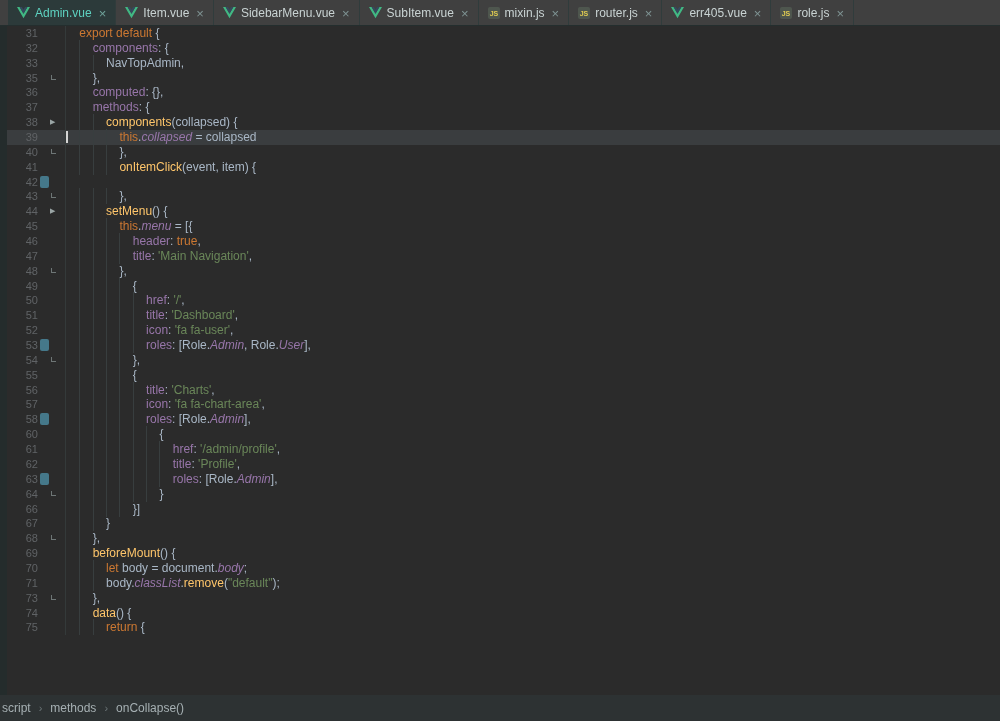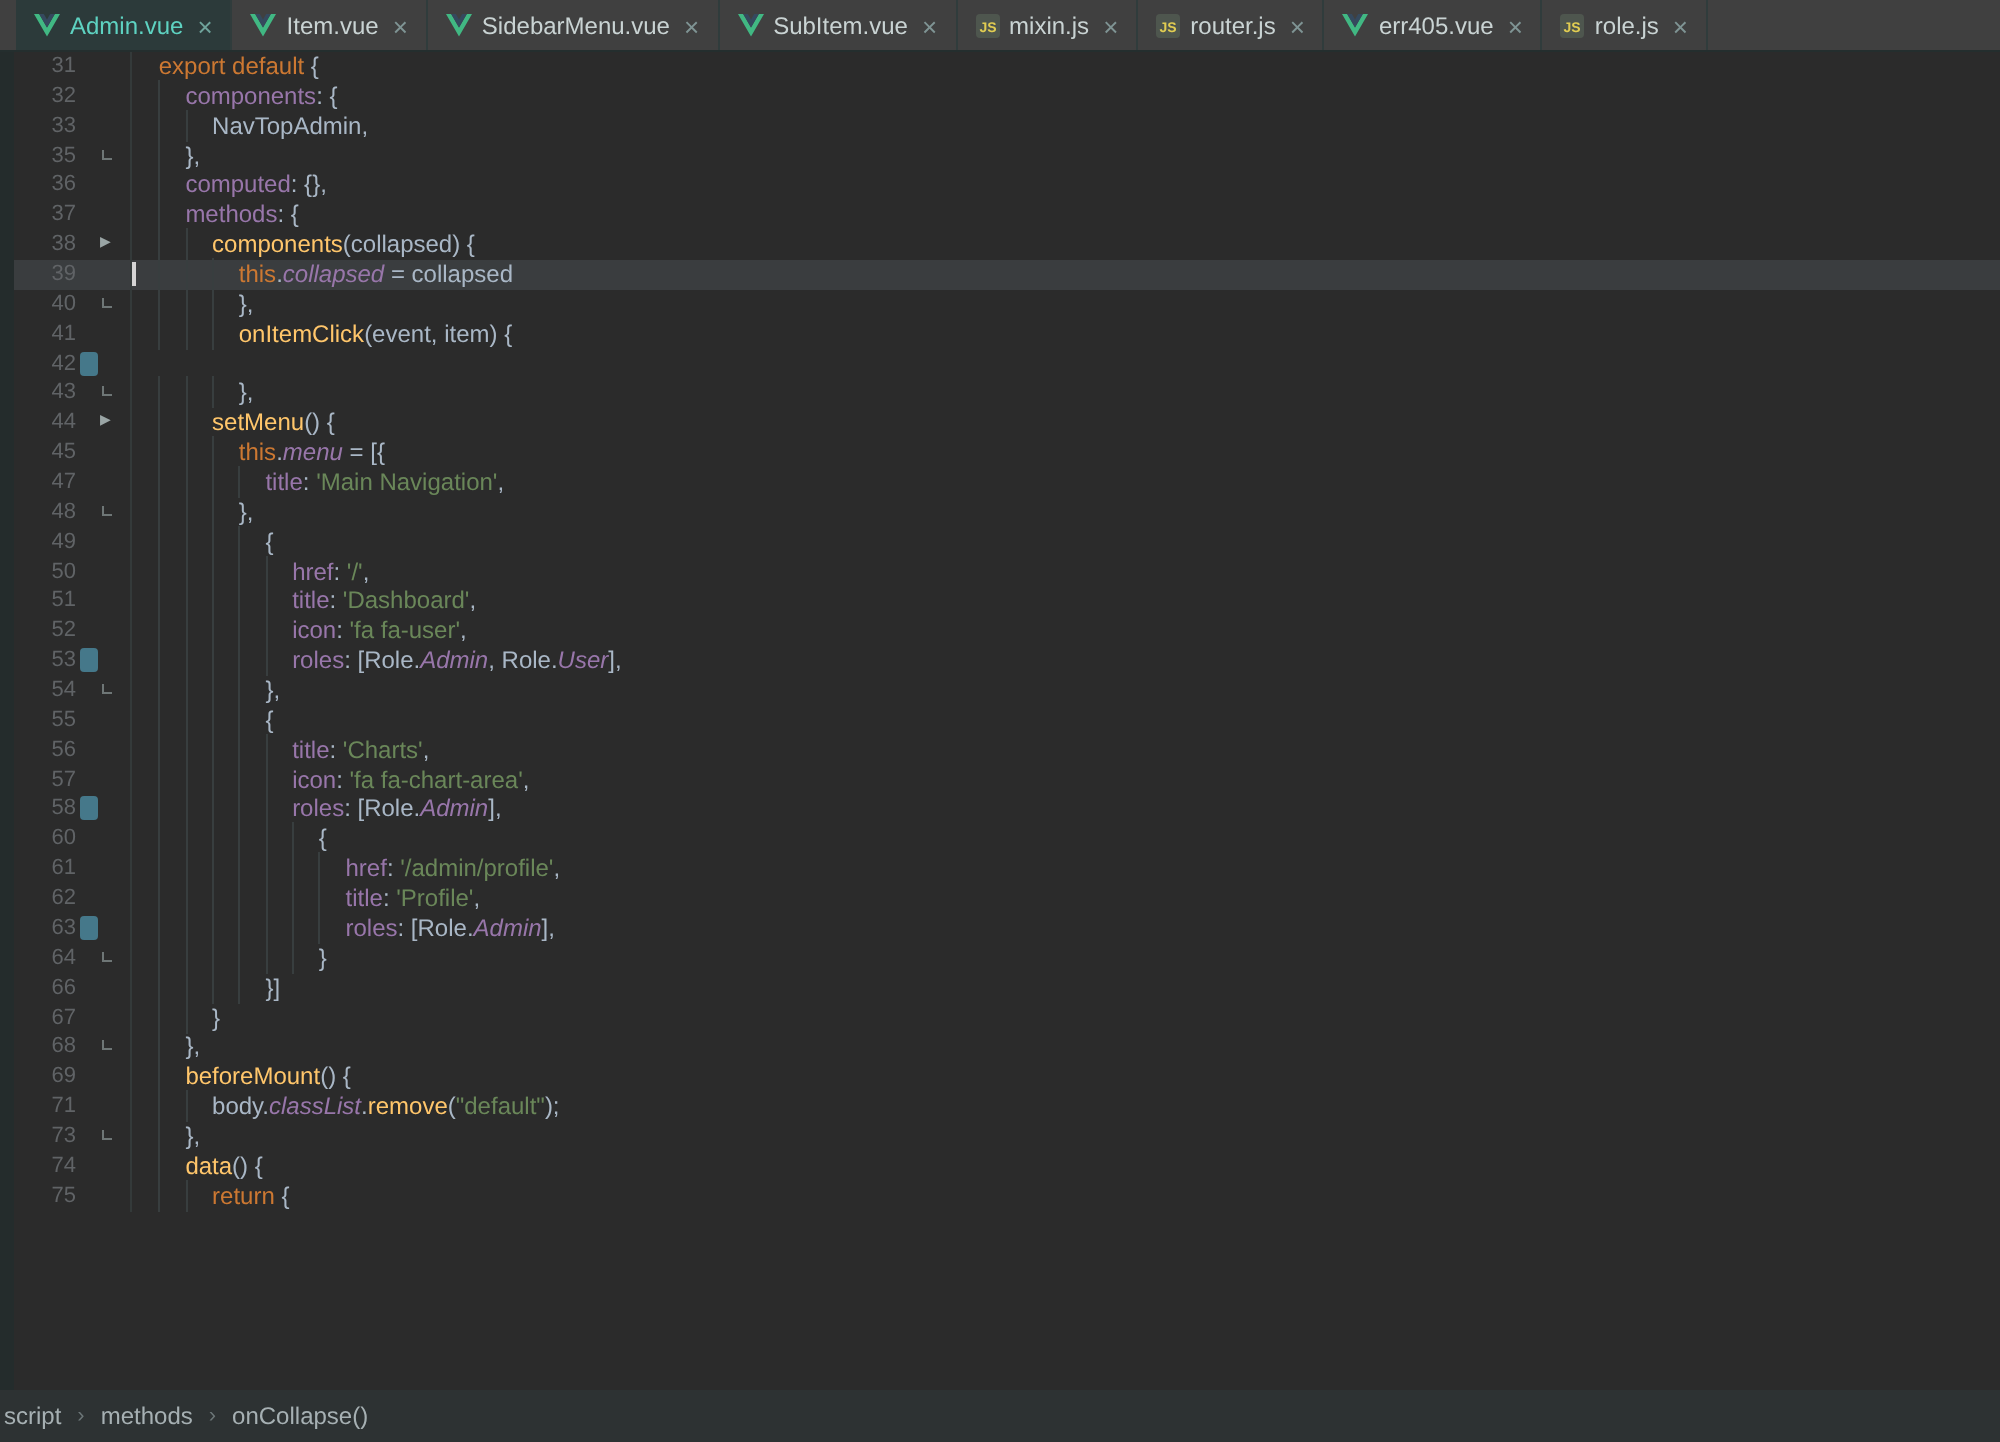--- a/index.html
+++ b/index.html
@@ -138,20 +138,21 @@
         <div class="row"><span class="num">36</span><span class="marks"></span><span class="code"><span class="tk-p">    </span><span class="tk-p ig">    </span><span class="tk-key">computed</span><span class="tk-p">: {},</span></span></div>
         <div class="row"><span class="num">37</span><span class="marks"></span><span class="code"><span class="tk-p">    </span><span class="tk-p ig">    </span><span class="tk-key">methods</span><span class="tk-p">: {</span></span></div>
         <div class="row"><span class="num">38</span><span class="marks"><span class="foldmark">▶</span></span><span class="code"><span class="tk-p">    </span><span class="tk-p ig">    </span><span class="tk-p ig">    </span><span class="tk-fn">components</span><span class="tk-p">(collapsed) {</span></span></div>
         <div class="row current"><span class="num">39</span><span class="marks"></span><span class="code"><span class="caret"></span><span class="tk-p">    </span><span class="tk-p ig">    </span><span class="tk-p ig">    </span><span class="tk-p ig">    </span><span class="tk-k">this</span><span class="tk-p">.</span><span class="tk-f">collapsed</span><span class="tk-p"> = collapsed</span></span></div>
         <div class="row"><span class="num">40</span><span class="marks"><span class="endmark"></span></span><span class="code"><span class="tk-p">    </span><span class="tk-p ig">    </span><span class="tk-p ig">    </span><span class="tk-p ig">    </span><span class="tk-p">},</span></span></div>
         <div class="row"><span class="num">41</span><span class="marks"></span><span class="code"><span class="tk-p">    </span><span class="tk-p ig">    </span><span class="tk-p ig">    </span><span class="tk-p ig">    </span><span class="tk-fn">onItemClick</span><span class="tk-p">(event, item) {</span></span></div>
         <div class="row"><span class="num">42</span><span class="marks"><span class="vcsmark"></span></span><span class="code"></span></div>
         <div class="row"><span class="num">43</span><span class="marks"><span class="endmark"></span></span><span class="code"><span class="tk-p">    </span><span class="tk-p ig">    </span><span class="tk-p ig">    </span><span class="tk-p ig">    </span><span class="tk-p">},</span></span></div>
         <div class="row"><span class="num">44</span><span class="marks"><span class="foldmark">▶</span></span><span class="code"><span class="tk-p">    </span><span class="tk-p ig">    </span><span class="tk-p ig">    </span><span class="tk-fn">setMenu</span><span class="tk-p">() {</span></span></div>
         <div class="row"><span class="num">45</span><span class="marks"></span><span class="code"><span class="tk-p">    </span><span class="tk-p ig">    </span><span class="tk-p ig">    </span><span class="tk-p ig">    </span><span class="tk-k">this</span><span class="tk-p">.</span><span class="tk-f">menu</span><span class="tk-p"> = [{</span></span></div>
+        <div class="row"><span class="num">46</span><span class="marks"></span><span class="code"><span class="tk-p">    </span><span class="tk-p ig">    </span><span class="tk-p ig">    </span><span class="tk-p ig">    </span><span class="tk-p ig">    </span><span class="tk-key">header</span><span class="tk-p">: </span><span class="tk-k">true</span><span class="tk-p">,</span></span></div>
         <div class="row"><span class="num">47</span><span class="marks"></span><span class="code"><span class="tk-p">    </span><span class="tk-p ig">    </span><span class="tk-p ig">    </span><span class="tk-p ig">    </span><span class="tk-p ig">    </span><span class="tk-key">title</span><span class="tk-p">: </span><span class="tk-s">'Main Navigation'</span><span class="tk-p">,</span></span></div>
         <div class="row"><span class="num">48</span><span class="marks"><span class="endmark"></span></span><span class="code"><span class="tk-p">    </span><span class="tk-p ig">    </span><span class="tk-p ig">    </span><span class="tk-p ig">    </span><span class="tk-p">},</span></span></div>
         <div class="row"><span class="num">49</span><span class="marks"></span><span class="code"><span class="tk-p">    </span><span class="tk-p ig">    </span><span class="tk-p ig">    </span><span class="tk-p ig">    </span><span class="tk-p ig">    </span><span class="tk-p">{</span></span></div>
         <div class="row"><span class="num">50</span><span class="marks"></span><span class="code"><span class="tk-p">    </span><span class="tk-p ig">    </span><span class="tk-p ig">    </span><span class="tk-p ig">    </span><span class="tk-p ig">    </span><span class="tk-p ig">    </span><span class="tk-key">href</span><span class="tk-p">: </span><span class="tk-s">'/'</span><span class="tk-p">,</span></span></div>
         <div class="row"><span class="num">51</span><span class="marks"></span><span class="code"><span class="tk-p">    </span><span class="tk-p ig">    </span><span class="tk-p ig">    </span><span class="tk-p ig">    </span><span class="tk-p ig">    </span><span class="tk-p ig">    </span><span class="tk-key">title</span><span class="tk-p">: </span><span class="tk-s">'Dashboard'</span><span class="tk-p">,</span></span></div>
         <div class="row"><span class="num">52</span><span class="marks"></span><span class="code"><span class="tk-p">    </span><span class="tk-p ig">    </span><span class="tk-p ig">    </span><span class="tk-p ig">    </span><span class="tk-p ig">    </span><span class="tk-p ig">    </span><span class="tk-key">icon</span><span class="tk-p">: </span><span class="tk-s">'fa fa-user'</span><span class="tk-p">,</span></span></div>
         <div class="row"><span class="num">53</span><span class="marks"><span class="vcsmark"></span></span><span class="code"><span class="tk-p">    </span><span class="tk-p ig">    </span><span class="tk-p ig">    </span><span class="tk-p ig">    </span><span class="tk-p ig">    </span><span class="tk-p ig">    </span><span class="tk-key">roles</span><span class="tk-p">: [Role.</span><span class="tk-f">Admin</span><span class="tk-p">, Role.</span><span class="tk-f">User</span><span class="tk-p">],</span></span></div>
         <div class="row"><span class="num">54</span><span class="marks"><span class="endmark"></span></span><span class="code"><span class="tk-p">    </span><span class="tk-p ig">    </span><span class="tk-p ig">    </span><span class="tk-p ig">    </span><span class="tk-p ig">    </span><span class="tk-p">},</span></span></div>
         <div class="row"><span class="num">55</span><span class="marks"></span><span class="code"><span class="tk-p">    </span><span class="tk-p ig">    </span><span class="tk-p ig">    </span><span class="tk-p ig">    </span><span class="tk-p ig">    </span><span class="tk-p">{</span></span></div>
         <div class="row"><span class="num">56</span><span class="marks"></span><span class="code"><span class="tk-p">    </span><span class="tk-p ig">    </span><span class="tk-p ig">    </span><span class="tk-p ig">    </span><span class="tk-p ig">    </span><span class="tk-p ig">    </span><span class="tk-key">title</span><span class="tk-p">: </span><span class="tk-s">'Charts'</span><span class="tk-p">,</span></span></div>
@@ -159,20 +160,21 @@
         <div class="row"><span class="num">58</span><span class="marks"><span class="vcsmark"></span></span><span class="code"><span class="tk-p">    </span><span class="tk-p ig">    </span><span class="tk-p ig">    </span><span class="tk-p ig">    </span><span class="tk-p ig">    </span><span class="tk-p ig">    </span><span class="tk-key">roles</span><span class="tk-p">: [Role.</span><span class="tk-f">Admin</span><span class="tk-p">],</span></span></div>
         <div class="row"><span class="num">60</span><span class="marks"></span><span class="code"><span class="tk-p">    </span><span class="tk-p ig">    </span><span class="tk-p ig">    </span><span class="tk-p ig">    </span><span class="tk-p ig">    </span><span class="tk-p ig">    </span><span class="tk-p ig">    </span><span class="tk-p">{</span></span></div>
         <div class="row"><span class="num">61</span><span class="marks"></span><span class="code"><span class="tk-p">    </span><span class="tk-p ig">    </span><span class="tk-p ig">    </span><span class="tk-p ig">    </span><span class="tk-p ig">    </span><span class="tk-p ig">    </span><span class="tk-p ig">    </span><span class="tk-p ig">    </span><span class="tk-key">href</span><span class="tk-p">: </span><span class="tk-s">'/admin/profile'</span><span class="tk-p">,</span></span></div>
         <div class="row"><span class="num">62</span><span class="marks"></span><span class="code"><span class="tk-p">    </span><span class="tk-p ig">    </span><span class="tk-p ig">    </span><span class="tk-p ig">    </span><span class="tk-p ig">    </span><span class="tk-p ig">    </span><span class="tk-p ig">    </span><span class="tk-p ig">    </span><span class="tk-key">title</span><span class="tk-p">: </span><span class="tk-s">'Profile'</span><span class="tk-p">,</span></span></div>
         <div class="row"><span class="num">63</span><span class="marks"><span class="vcsmark"></span></span><span class="code"><span class="tk-p">    </span><span class="tk-p ig">    </span><span class="tk-p ig">    </span><span class="tk-p ig">    </span><span class="tk-p ig">    </span><span class="tk-p ig">    </span><span class="tk-p ig">    </span><span class="tk-p ig">    </span><span class="tk-key">roles</span><span class="tk-p">: [Role.</span><span class="tk-f">Admin</span><span class="tk-p">],</span></span></div>
         <div class="row"><span class="num">64</span><span class="marks"><span class="endmark"></span></span><span class="code"><span class="tk-p">    </span><span class="tk-p ig">    </span><span class="tk-p ig">    </span><span class="tk-p ig">    </span><span class="tk-p ig">    </span><span class="tk-p ig">    </span><span class="tk-p ig">    </span><span class="tk-p">}</span></span></div>
         <div class="row"><span class="num">66</span><span class="marks"></span><span class="code"><span class="tk-p">    </span><span class="tk-p ig">    </span><span class="tk-p ig">    </span><span class="tk-p ig">    </span><span class="tk-p ig">    </span><span class="tk-p">}]</span></span></div>
         <div class="row"><span class="num">67</span><span class="marks"></span><span class="code"><span class="tk-p">    </span><span class="tk-p ig">    </span><span class="tk-p ig">    </span><span class="tk-p">}</span></span></div>
         <div class="row"><span class="num">68</span><span class="marks"><span class="endmark"></span></span><span class="code"><span class="tk-p">    </span><span class="tk-p ig">    </span><span class="tk-p">},</span></span></div>
         <div class="row"><span class="num">69</span><span class="marks"></span><span class="code"><span class="tk-p">    </span><span class="tk-p ig">    </span><span class="tk-fn">beforeMount</span><span class="tk-p">() {</span></span></div>
+        <div class="row"><span class="num">70</span><span class="marks"></span><span class="code"><span class="tk-p">    </span><span class="tk-p ig">    </span><span class="tk-p ig">    </span><span class="tk-k">let</span><span class="tk-p"> body = document.</span><span class="tk-f">body</span><span class="tk-p">;</span></span></div>
         <div class="row"><span class="num">71</span><span class="marks"></span><span class="code"><span class="tk-p">    </span><span class="tk-p ig">    </span><span class="tk-p ig">    </span><span class="tk-p">body.</span><span class="tk-f">classList</span><span class="tk-p">.</span><span class="tk-fn">remove</span><span class="tk-p">(</span><span class="tk-s">"default"</span><span class="tk-p">);</span></span></div>
         <div class="row"><span class="num">73</span><span class="marks"><span class="endmark"></span></span><span class="code"><span class="tk-p">    </span><span class="tk-p ig">    </span><span class="tk-p">},</span></span></div>
         <div class="row"><span class="num">74</span><span class="marks"></span><span class="code"><span class="tk-p">    </span><span class="tk-p ig">    </span><span class="tk-fn">data</span><span class="tk-p">() {</span></span></div>
         <div class="row"><span class="num">75</span><span class="marks"></span><span class="code"><span class="tk-p">    </span><span class="tk-p ig">    </span><span class="tk-p ig">    </span><span class="tk-k">return</span><span class="tk-p"> {</span></span></div>
       </div>
   </div>
   <div class="crumbs" id="crumbs">
       <span class="crumb">script</span>
       <span class="csep">›</span>
       <span class="crumb">methods</span>

